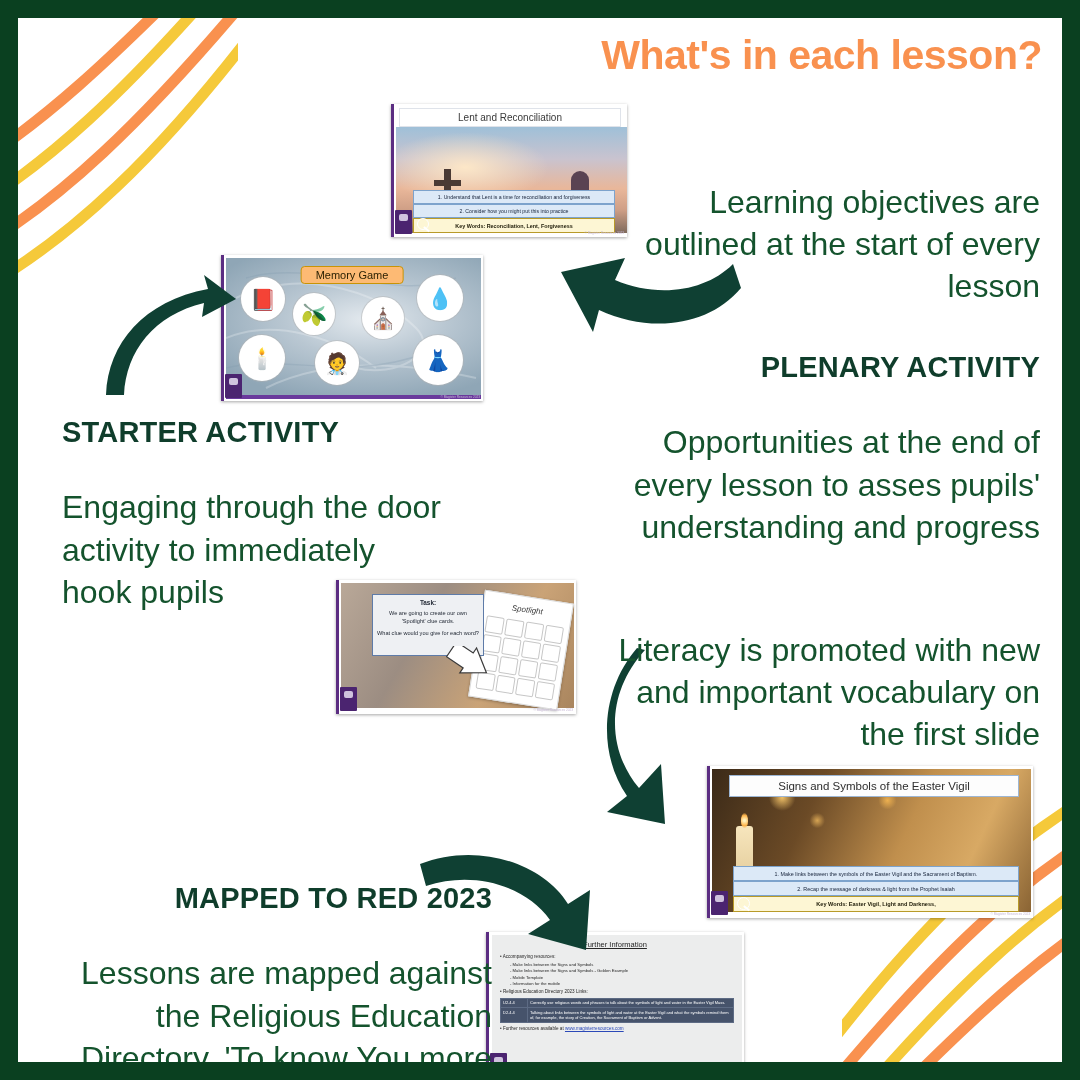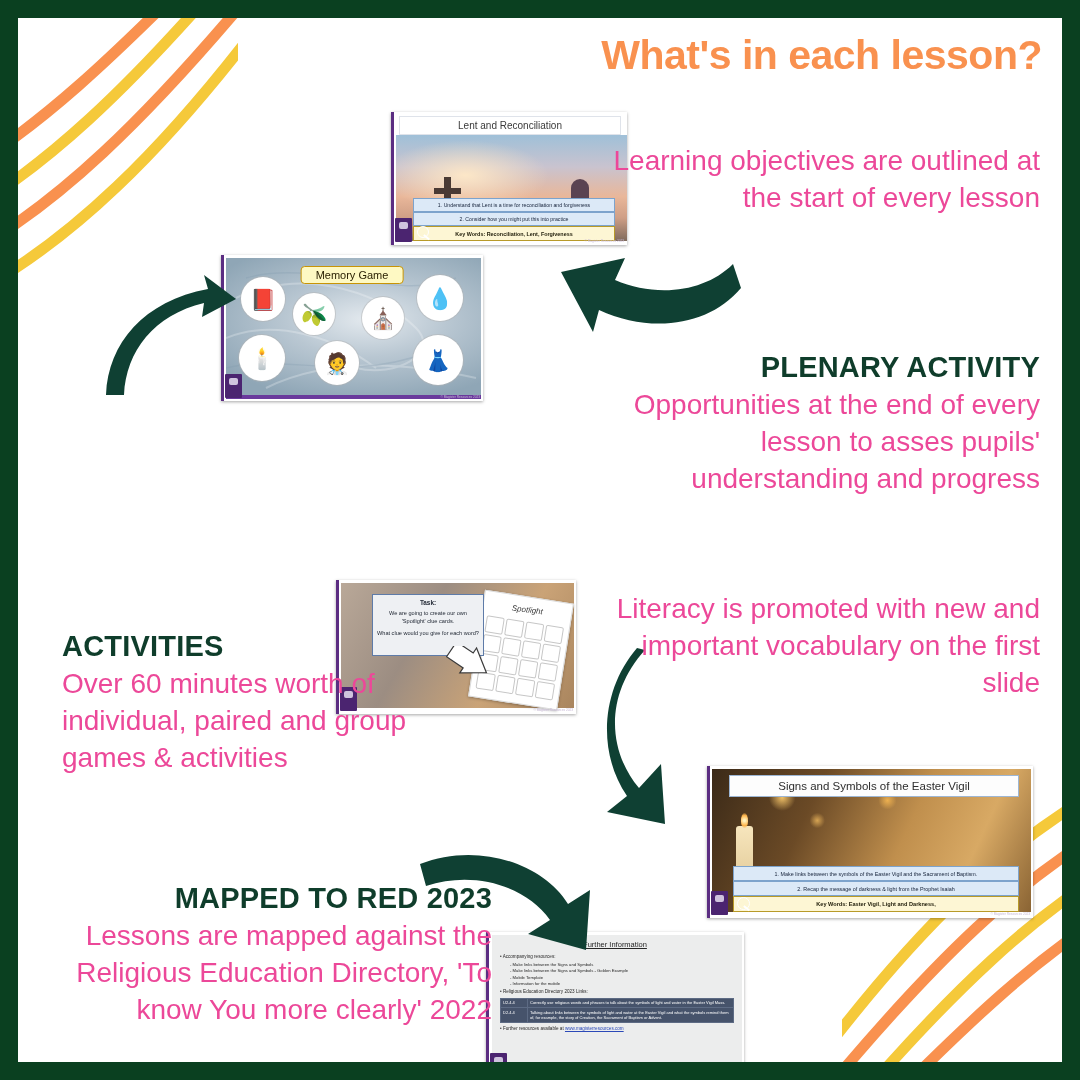--- a/index.html
+++ b/index.html
@@ -33,22 +33,23 @@
   }
 
   
   .block{position:absolute;color:#0f3d2b;}
   .block .head{
     font-size:29px;font-weight:bold;letter-spacing:0.2px;
     line-height:1.12;margin-bottom:4px;
     color:#0f3d2b;
   }
   .block .body{
-    font-size:28px;line-height:1.32;color:#ec4899;
+    font-size:32px;line-height:1.32;color:#14532d;
     font-weight:normal;
+    margin-top:38px;
   }
   .b-learning{right:22px;top:125px;width:430px;text-align:right;}
   .b-plenary{right:22px;top:333px;width:430px;text-align:right;}
   .b-keyword{right:22px;top:573px;width:440px;text-align:right;}
   .b-starter{left:44px;top:398px;width:390px;text-align:left;}
   .b-activities{left:44px;top:612px;width:400px;text-align:left;}
   .b-mapped{left:44px;top:864px;width:430px;text-align:right;}
 
   
   .slide{
@@ -66,21 +67,21 @@
   }
   .slide .logo::after{
     content:"";position:absolute;left:4px;top:4px;width:9px;height:7px;
     background:#cfc3de;border-radius:2px;
   }
   .slide .credit{
     position:absolute;right:3px;bottom:2px;font-size:3.2px;color:#c8b9d6;
   }
 
   
-  #slide-lent{left:373px;top:94px;width:236px;height:133px;}
+  #slide-lent{left:373px;top:86px;width:236px;height:133px;}
   #slide-lent .ttl{
     position:absolute;left:8px;top:4px;right:6px;height:17px;
     background:#ffffff;border:1px solid #dfe3ea;
     display:flex;align-items:center;justify-content:center;
     font-size:10px;color:#3a3a3a;font-weight:normal;
   }
   #slide-lent .photo{
     position:absolute;left:5px;top:23px;right:0;bottom:4px;
     background:
       radial-gradient(ellipse 60% 55% at 30% 38%, rgba(255,233,200,.95), rgba(255,255,255,0) 60%),
@@ -122,21 +123,21 @@
   #slide-memory .photo{
     position:absolute;left:5px;top:3px;right:2px;bottom:6px;
     background:
       radial-gradient(ellipse 70% 60% at 55% 45%, #e3e9ee 0%, #b9c7d2 45%, #8fa6b6 100%);
   }
   #slide-memory .swirl{
     position:absolute;left:0;top:0;right:0;bottom:0;opacity:.55;
   }
   .mg-title{
     position:absolute;left:50%;top:11px;transform:translateX(-50%);
-    background:#fef9c3;border:1.4px solid #c89406;border-radius:4px;
+    background:#fdba74;border:1.4px solid #c89406;border-radius:4px;
     padding:2px 14px;font-size:11px;color:#2c2204;
   }
   .circ{
     position:absolute;border-radius:50%;background:#fff;
     display:flex;align-items:center;justify-content:center;
     font-size:21px;line-height:1;
     box-shadow:0 0 0 1px rgba(180,180,180,.5);
   }
   #slide-memory .bottombar{
     position:absolute;left:5px;right:2px;bottom:2px;height:4px;background:#6a3a9c;
@@ -426,26 +427,24 @@
     <div class="block b-plenary">
       <div class="head">PLENARY ACTIVITY</div>
       <div class="body">Opportunities at the end of every lesson to asses pupils' understanding and progress</div>
     </div>
 
     <div class="block b-keyword">
       <div class="body">Literacy is promoted with new and important vocabulary on the first slide</div>
     </div>
 
     <div class="block b-starter">
-    </div>
-
-    <div class="block b-activities">
-      <div class="head">ACTIVITIES</div>
-      <div class="body">Over 60 minutes worth of individual, paired and group games &amp; activities</div>
-    </div>
+      <div class="head">STARTER ACTIVITY</div>
+      <div class="body">Engaging through the door activity to immediately hook pupils</div>
+    </div>
+
 
     <div class="block b-mapped">
       <div class="head">MAPPED TO RED 2023</div>
       <div class="body">Lessons are mapped against the Religious Education Directory, 'To know You more clearly' 2022</div>
     </div>
 
   </div>
 </div>
 
 </body></html>

